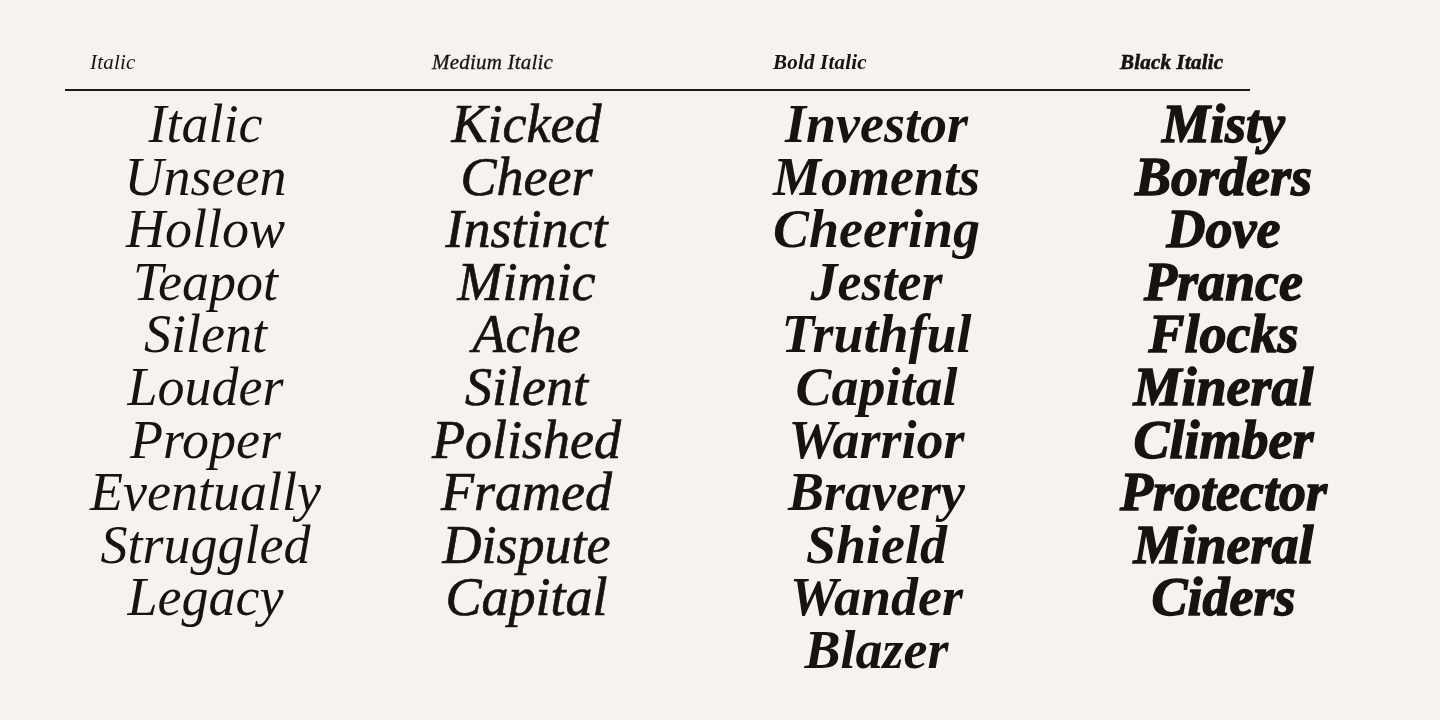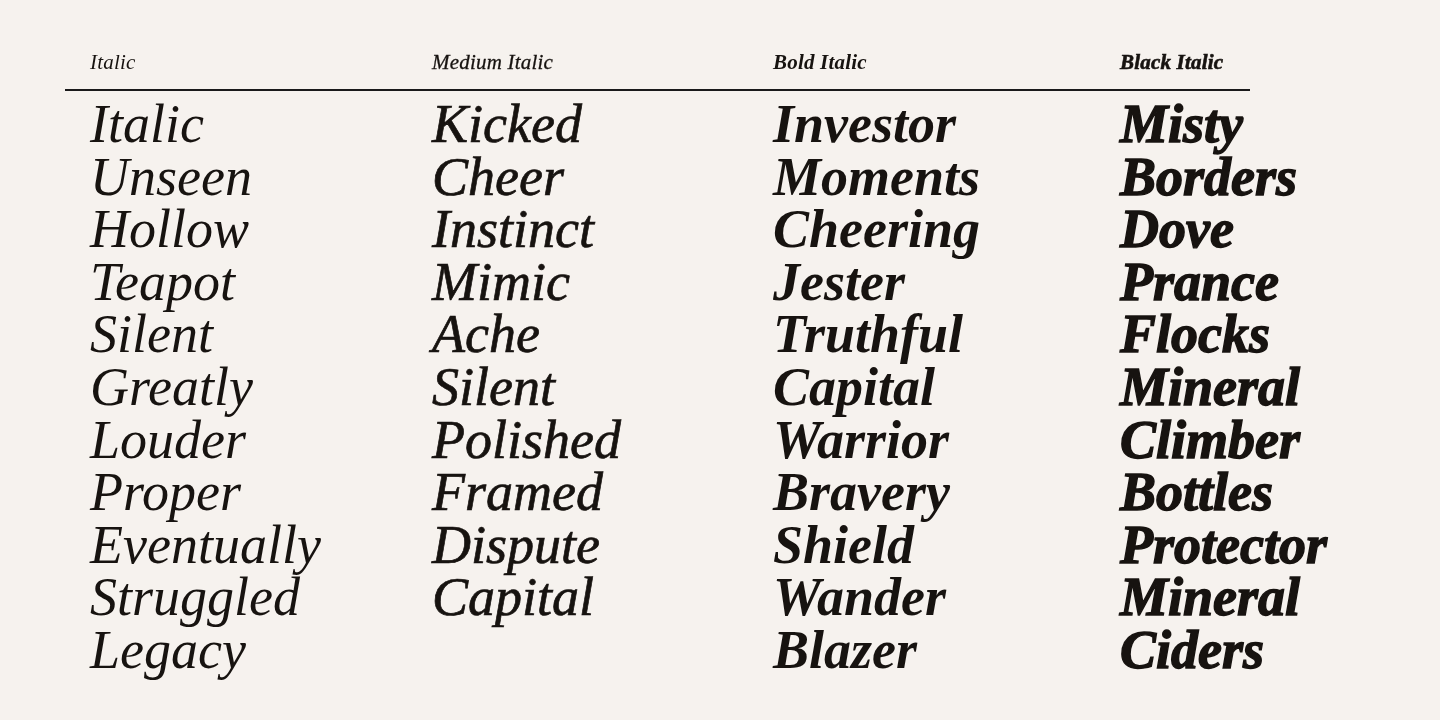--- a/index.html
+++ b/index.html
@@ -1,20 +1,20 @@
 <!DOCTYPE html>
 <html style="--bg: #f6f2ee; --ink: #171310; --rule: #1a1a1a;"><head>
 <meta charset="utf-8">
 <style>
   :root{
     --bg:#f6f2ee;
     --ink:#171310;
     --rule:#1a1a1a;
   }
-  *{margin:0;padding:0;box-sizing:border-box;}
+  *{margin:0;padding:0;box-sizing:border-box;text-align:center;}
   html,body{width:1440px;height:720px;overflow:hidden;}
   body{
     background:var(--bg);
     color:var(--ink);
     font-family:"Liberation Serif","DejaVu Serif",serif;
     position:relative;
   }
   .hdr{
     position:absolute;
     top:50px;
@@ -68,21 +68,20 @@
 
 <div class="rule"></div>
 
 <div>
   <div class="words w-regular c0">
       <div class="word">Italic</div>
       <div class="word">Unseen</div>
       <div class="word">Hollow</div>
       <div class="word">Teapot</div>
       <div class="word">Silent</div>
-      <div class="word">Greatly</div>
       <div class="word">Louder</div>
       <div class="word">Proper</div>
       <div class="word">Eventually</div>
       <div class="word">Struggled</div>
       <div class="word">Legacy</div>
     </div>
   <div class="words w-medium  c1">
       <div class="word">Kicked</div>
       <div class="word">Cheer</div>
       <div class="word">Instinct</div>
@@ -108,18 +107,17 @@
       <div class="word">Blazer</div>
     </div>
   <div class="words w-black   c3">
       <div class="word">Misty</div>
       <div class="word">Borders</div>
       <div class="word">Dove</div>
       <div class="word">Prance</div>
       <div class="word">Flocks</div>
       <div class="word">Mineral</div>
       <div class="word">Climber</div>
-      <div class="word">Bottles</div>
       <div class="word">Protector</div>
       <div class="word">Mineral</div>
       <div class="word">Ciders</div>
     </div>
 </div>
 
 </body></html>

